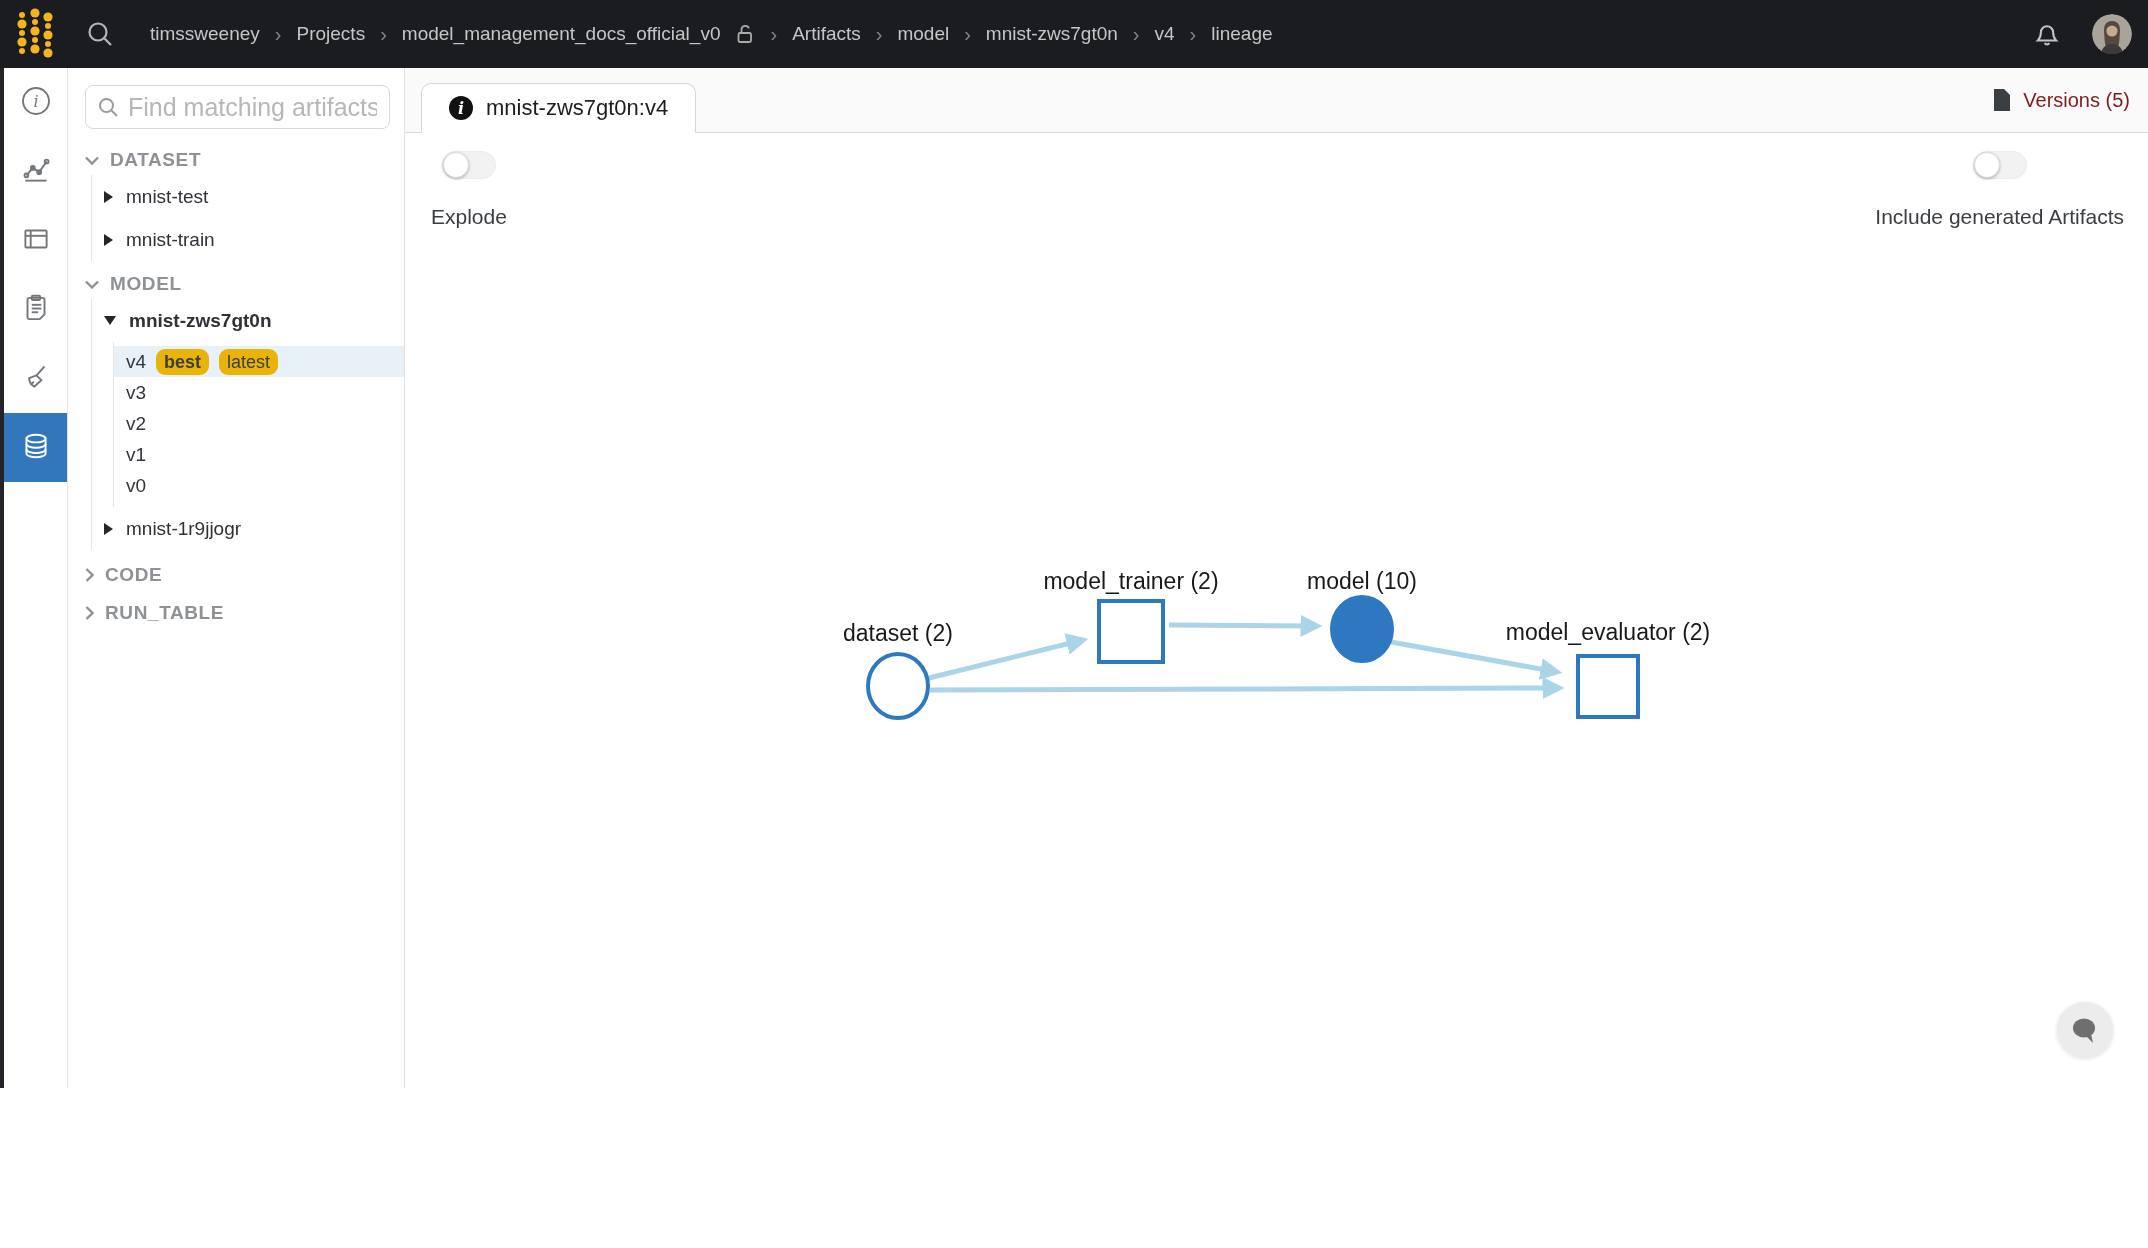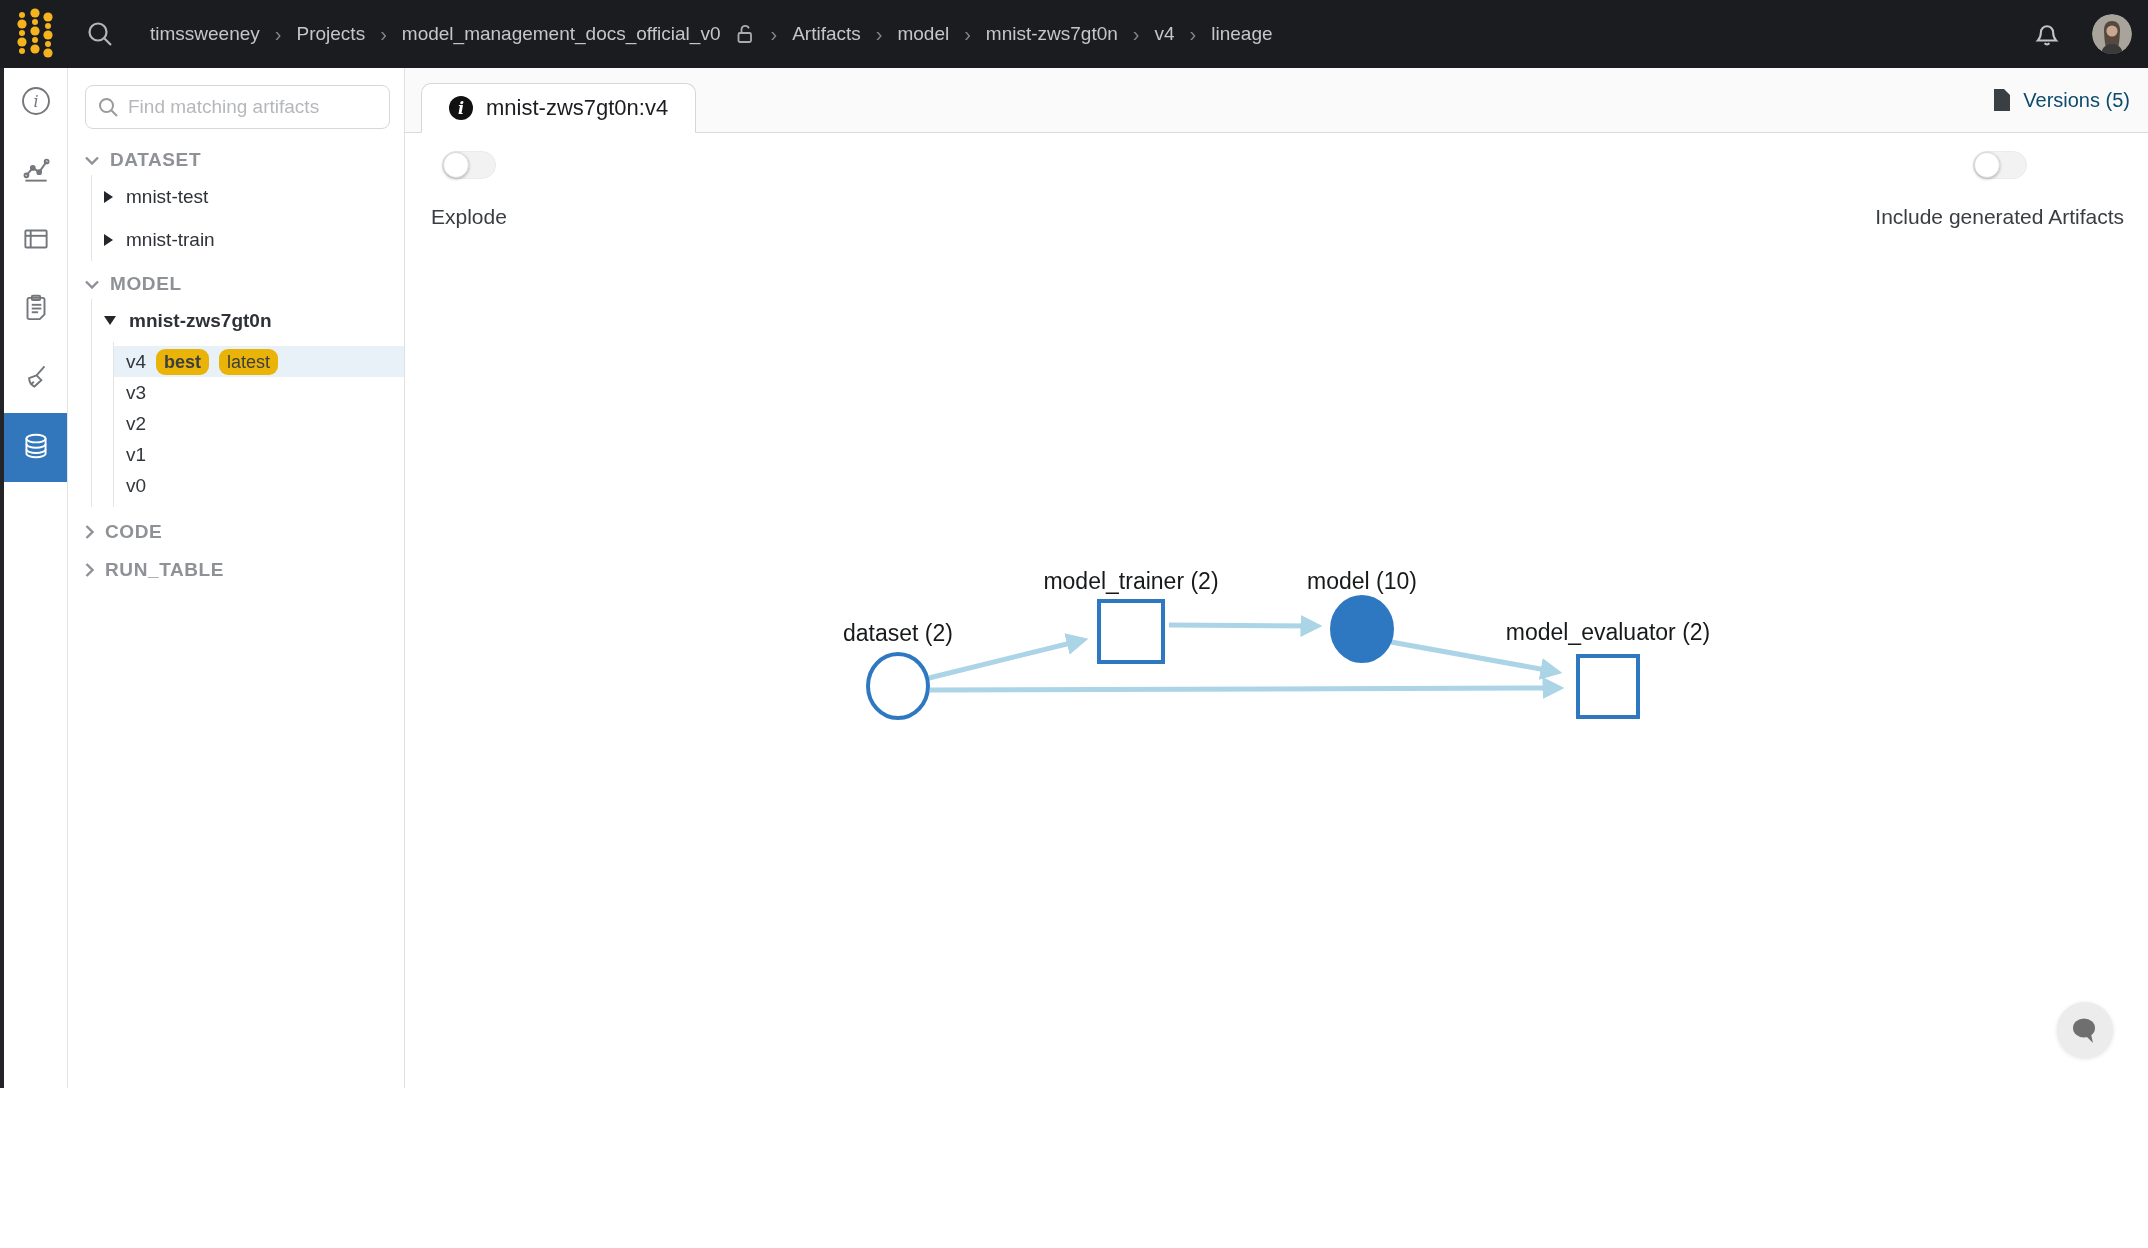--- a/index.html
+++ b/index.html
@@ -24,21 +24,21 @@
   
   .iconbar{width:68px;box-sizing:border-box;border-right:1px solid #e3e3e3;padding-left:4px;display:flex;flex-direction:column;background:#fff;flex:0 0 auto;}
   .rail-item{height:69px;display:flex;align-items:center;justify-content:center;cursor:pointer;}
   .rail-item svg{stroke:#73767b;}
   .rail-item.active{background:#3276bc;}
   .rail-item.active svg{stroke:#fff;}
 
   
   .panel{width:337px;box-sizing:border-box;border-right:1px solid #e0e0e0;display:flex;flex-direction:column;background:#fff;flex:0 0 auto;}
   .search-box{margin:17px 14px 0 17px;height:42px;border:1px solid #d8d8d8;border-radius:8px;display:flex;align-items:center;padding:0 10px;gap:6px;background:#fff;}
-  .search-box input{border:none;outline:none;flex:1;font-size:19px;font-family:"Liberation Sans",sans-serif;color:#333;min-width:0;background:transparent;}
+  .search-box input{border:none;outline:none;flex:1;font-size:25px;font-family:"Liberation Sans",sans-serif;color:#333;min-width:0;background:transparent;}
   .search-box input::placeholder{color:#b5b7ba;}
   .tree{margin-top:8px;color:#2e3136;}
   .sec-head{height:30px;display:flex;align-items:center;gap:11px;padding-left:17px;font-size:19px;font-weight:600;letter-spacing:.6px;color:#8e9196;cursor:pointer;margin-top:8px;}
   .sec-children{margin-left:23px;border-left:1px solid #e4e4e4;}
   .tree-item{height:43px;display:flex;align-items:center;gap:13px;padding-left:12px;font-size:19px;cursor:pointer;}
   .tree-item .caret-r{width:0;height:0;border-left:9px solid #23262a;border-top:6px solid transparent;border-bottom:6px solid transparent;flex:0 0 auto;}
   .tree-item .caret-d{width:0;height:0;border-top:9px solid #23262a;border-left:6px solid transparent;border-right:6px solid transparent;flex:0 0 auto;}
   .tree-item.bold{font-weight:700;}
   .ver-list{margin-left:21px;border-left:1px solid #e4e4e4;padding:4px 0 6px 0;}
   .ver-row{height:31px;display:flex;align-items:center;gap:10px;padding-left:12px;font-size:19px;color:#33363a;cursor:pointer;}
@@ -46,21 +46,21 @@
   .pill{background:#eab308;border-radius:9px;padding:1px 8px;font-size:18px;color:#3c3f42;line-height:24px;}
   .pill.b{font-weight:700;}
   .panel-footer{margin-top:auto;border-top:1px solid #e4e4e4;height:44px;display:flex;align-items:center;justify-content:flex-end;padding-right:16px;}
   .plus-btn{cursor:pointer;display:flex;}
 
   
   .main{flex:1;display:flex;flex-direction:column;min-width:0;}
   .tabstrip{height:65px;background:#fafafa;border-bottom:1px solid #d9d9d9;display:flex;align-items:flex-end;justify-content:space-between;box-sizing:border-box;}
   .artifact-tab{margin-left:16px;height:48px;background:#fff;border:1px solid #d6d6d6;border-bottom:1px solid #fff;margin-bottom:-1px;border-radius:10px 10px 0 0;display:flex;align-items:center;gap:13px;padding:0 27px;font-size:22px;color:#1b1d20;cursor:pointer;position:relative;z-index:2;}
   .info-badge{width:24px;height:24px;border-radius:50%;background:#111;color:#fff;display:flex;align-items:center;justify-content:center;font-family:"DejaVu Serif",serif;font-style:italic;font-weight:700;font-size:16px;flex:0 0 auto;}
-  .versions-btn{align-self:center;display:flex;align-items:center;gap:11px;margin-right:18px;font-size:20px;color:#0c4a6e;cursor:pointer;}
+  .versions-btn{align-self:center;display:flex;align-items:center;gap:11px;margin-right:18px;font-size:20px;color:#7f1d1d;cursor:pointer;}
   .tabnav{height:59px;border-bottom:1px solid #e3e3e3;display:flex;align-items:stretch;padding-left:52px;gap:30px;box-sizing:border-box;}
   .tab{display:flex;align-items:center;padding:4px 12px 0 12px;font-size:21px;color:#4b4f54;border-bottom:4px solid transparent;box-sizing:border-box;cursor:pointer;}
   .tab.active{color:#17191c;border-bottom-color:#3a7cc2;}
 
   .content{flex:1;position:relative;background:#fff;}
   .toggle-row{position:absolute;top:18px;display:flex;align-items:center;gap:26px;flex-direction:column;}
   .toggle-row.left{left:26px;}
   .toggle-row.right{right:24px;}
   .toggle-label{font-size:21px;color:#3a3d41;}
   .toggle{width:54px;height:28px;border-radius:14px;background:#f2f2f2;border:1px solid #ebebeb;position:relative;cursor:pointer;box-sizing:border-box;}
@@ -261,20 +261,24 @@
             <div class="ver-row">
               <span>v2</span>
             </div>
             <div class="ver-row">
               <span>v1</span>
             </div>
             <div class="ver-row">
               <span>v0</span>
             </div>
           </div>
+          <div class="tree-item">
+            <span class="caret-r"></span>
+            <span>mnist-1r9jjogr</span>
+          </div>
         </div>
 
         <div class="sec-head" style="margin-top:10px;">
           <svg width="9" height="14" viewBox="0 0 9 14" fill="none" stroke="#8e9196" stroke-width="2.4">
               <polyline points="1.5,1 7.5,7 1.5,13"></polyline>
             </svg>
           <span>CODE</span>
         </div>
 
         <div class="sec-head">

